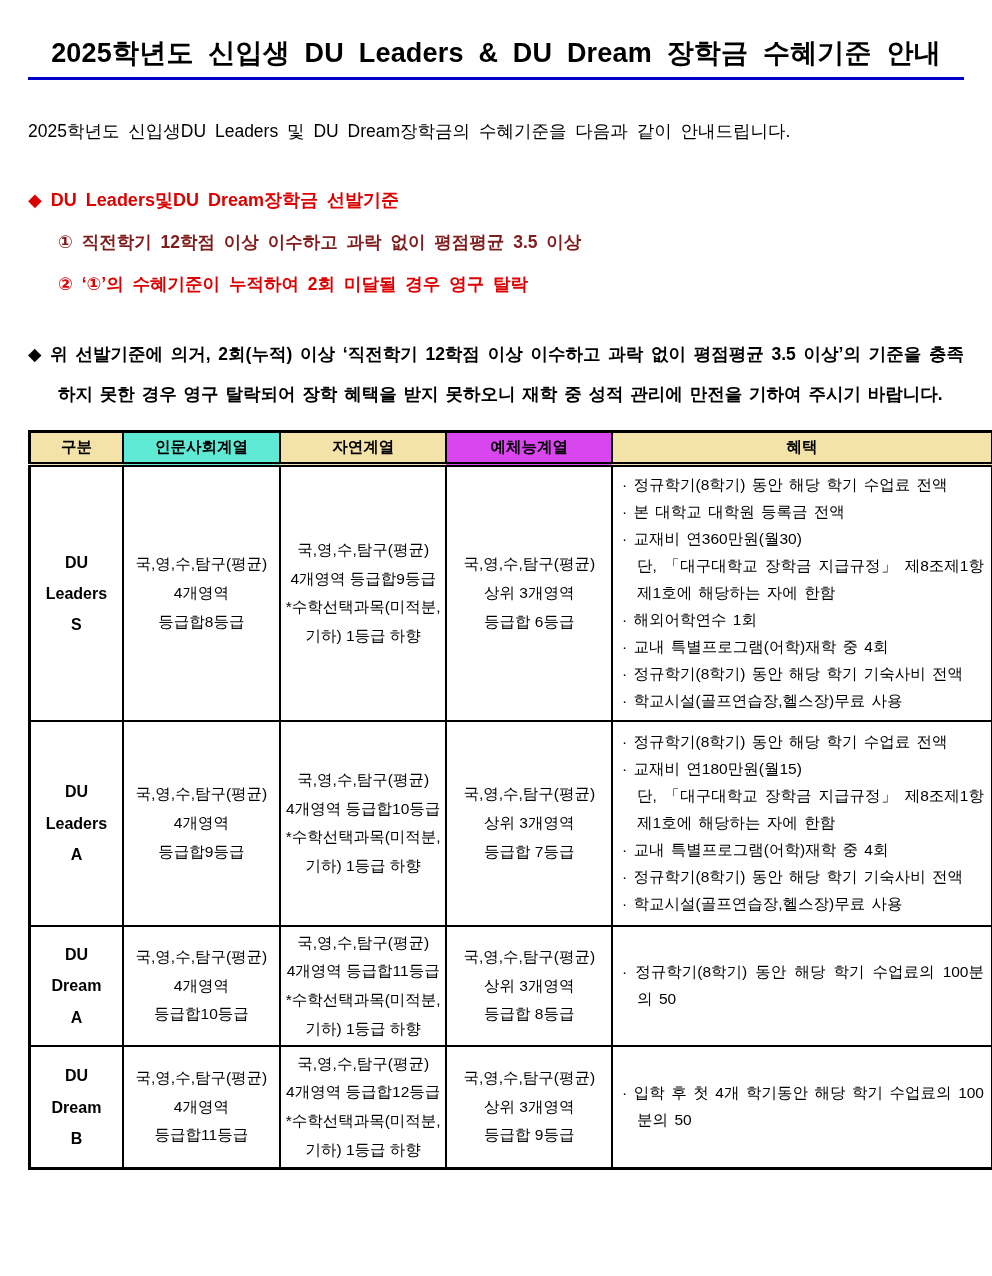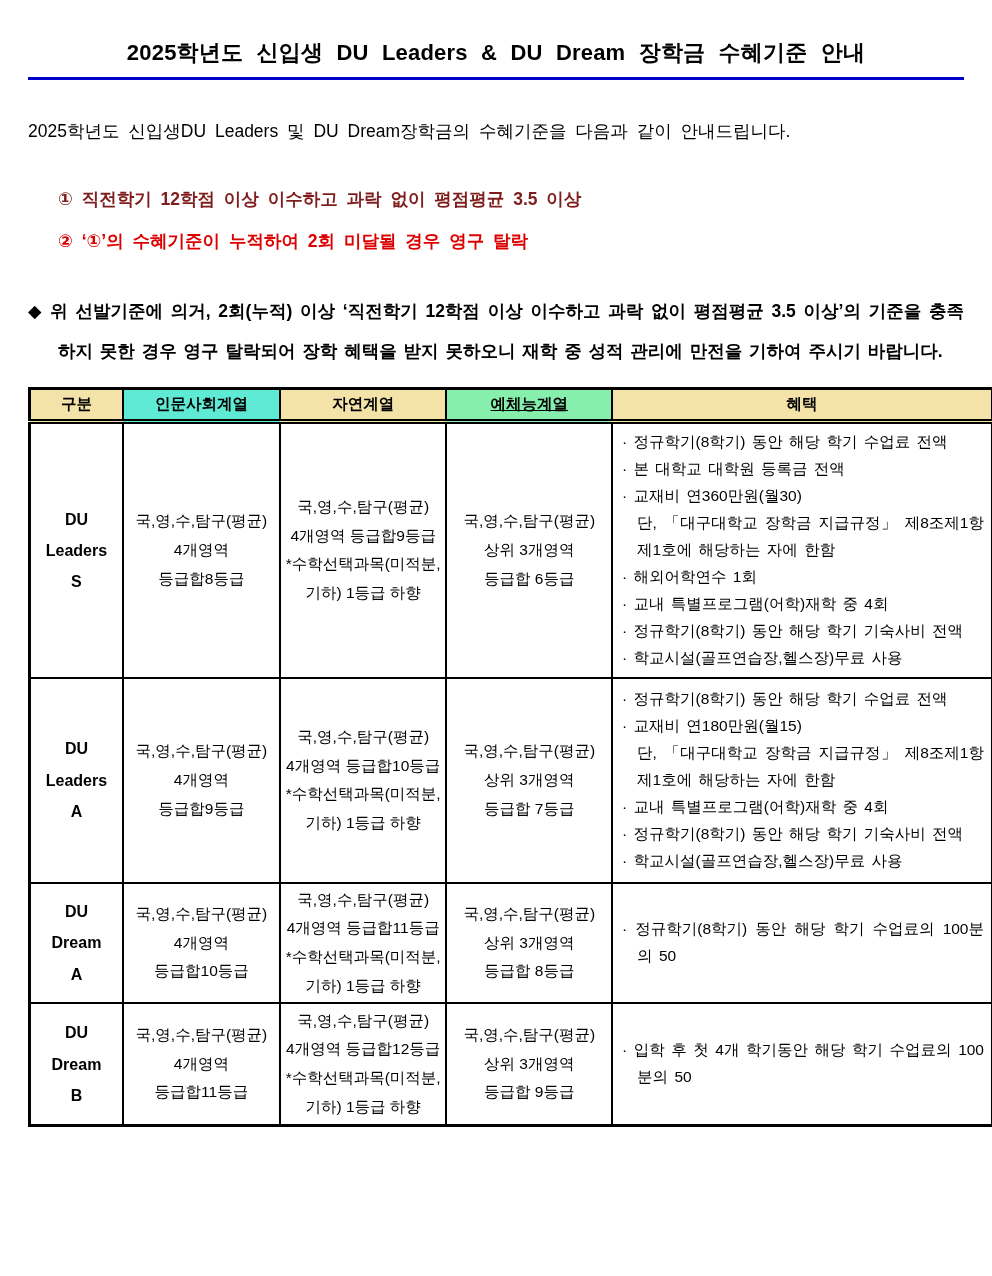--- a/index.html
+++ b/index.html
@@ -5,21 +5,21 @@
   html,body { margin:0; padding:0; background:#ffffff; }
   .page {
     width: 992px; height: 1276px; box-sizing: border-box;
     padding: 34px 28px 10px 28px;
     font-family: "Liberation Sans", "DejaVu Sans", sans-serif;
     color: #000; background: #fff; overflow: hidden;
   }
   
   .doc-title {
     margin: 0; text-align: center;
-    font-size: 22px; font-weight: 700; line-height: 38px;
+    font-size: 27px; font-weight: 700; line-height: 38px;
     word-spacing: 7px; letter-spacing: 0.2px; color: #000;
   }
   .title-rule { height: 3px; margin-top: 5px; }
   
   .intro {
     margin: 38px 0 0 0; font-size: 17.5px; font-weight: 400;
     word-spacing: 4px; line-height: 26px;
   }
   
   .sec1 { margin-top: 42px; }
@@ -71,40 +71,41 @@
 <div class="page">
 
   <header>
     <h1 class="doc-title">2025학년도 신입생 DU Leaders &amp; DU Dream 장학금 수혜기준 안내</h1>
     <div class="title-rule" style="background: rgb(0, 0, 204);"></div>
   </header>
 
   <p class="intro">2025학년도 신입생DU Leaders 및 DU Dream장학금의 수혜기준을 다음과 같이 안내드립니다.</p>
 
   <div class="sec1">
+    <p class="sec1-head red" style="color: rgb(221, 0, 0);"><span>◆</span> <span>DU Leaders및DU Dream장학금 선발기준</span></p>
     <p class="sec1-item red" style="color: #7f1d1d;">① 직전학기 12학점 이상 이수하고 과락 없이 평점평균 3.5 이상</p>
     <p class="sec1-item red" style="color: rgb(221, 0, 0);">② ‘①’의 수혜기준이 누적하여 2회 미달될 경우 영구 탈락</p>
   </div>
 
   <p class="sec2"><span>◆</span> <span>위 선발기준에 의거, </span><span class="red" style="color: #000000; margin-top: 38px;">2회(누적) 이상 ‘직전학기 12학점 이상 이수하고 과락 없이 평점평균 3.5 이상’의 기준을 충족하지 못한 경우 영구 탈락</span><span>되어 장학 혜택을 받지 못하오니 재학 중 성적 관리에 만전을 기하여 주시기 바랍니다.</span></p>
 
   <table class="sch">
     <colgroup>
       <col style="width:9.7%">
         <col style="width:16.3%">
         <col style="width:17.3%">
         <col style="width:17.2%">
         <col style="width:39.5%">
     </colgroup>
     <thead>
       <tr>
         <th class="hdr" style="background: rgb(243, 227, 169);">구분</th>
         <th class="hdr" style="background: #5eead4;">인문사회계열</th>
         <th class="hdr" style="background: rgb(243, 227, 169);">자연계열</th>
-        <th class="hdr" style="background: #86efac; text-decoration: underline;">예체능계열</th>
+        <th class="hdr" style="background: #d946ef;">예체능계열</th>
         <th class="hdr" style="background: rgb(243, 227, 169);">혜택</th>
       </tr>
     </thead>
     <tbody>
       <tr class="r0">
         <td class="cell-name">DU
 Leaders
 S</td>
         <td class="cell-crit">국,영,수,탐구(평균)
 4개영역

